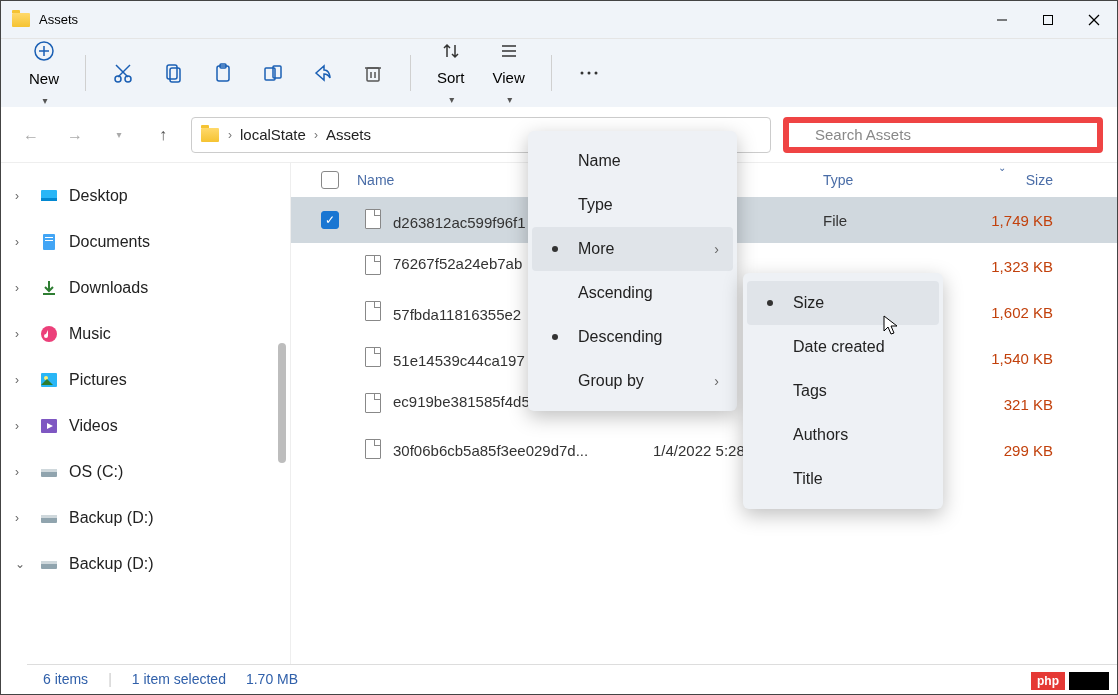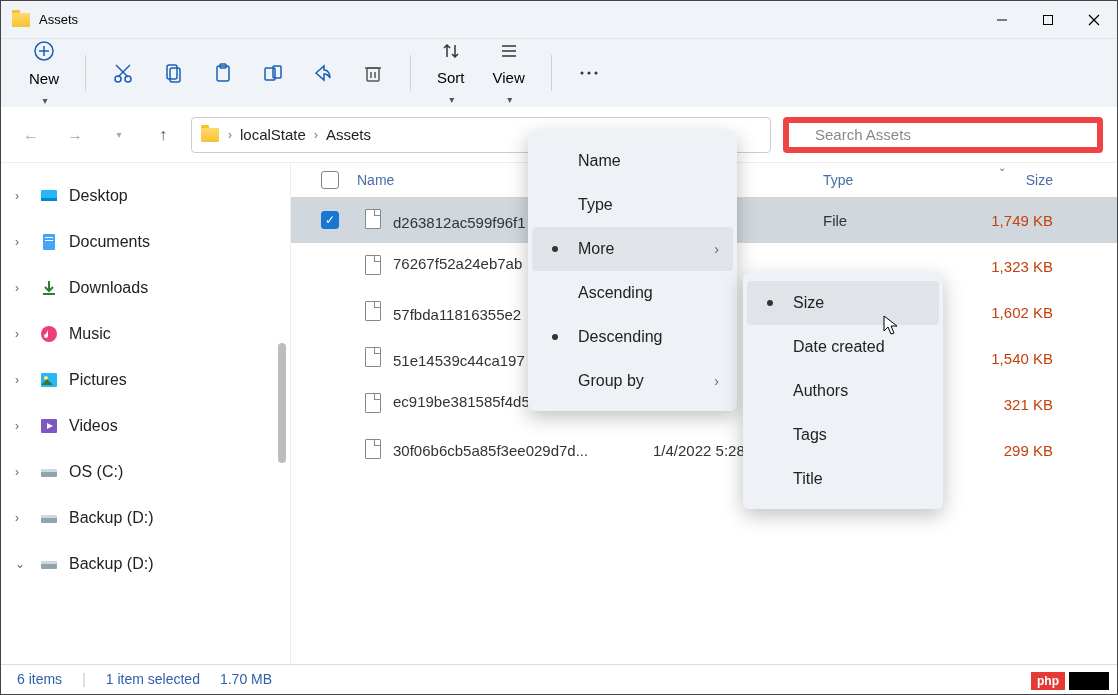--- a/index.html
+++ b/index.html
@@ -52,21 +52,21 @@
     .cell-size { color: #c2410c; text-align: right; }
     
     
     .menu { position: absolute; background: #eef1f5; border-radius: 6px; box-shadow: 0 6px 20px rgba(0,0,0,0.25); padding: 8px 4px; font-size: 16px; color: #222; z-index: 10; }
     .menu-item { height: 44px; display: flex; align-items: center; padding: 0 22px 0 46px; position: relative; border-radius: 4px; }
     .menu-item.hover { background: #e0e4e9; }
     .menu-dot { position: absolute; left: 20px; width: 6px; height: 6px; border-radius: 50%; background: #333; }
     .menu-arrow { position: absolute; right: 14px; color: #666; font-size: 14px; }
     
     
-    .statusbar { height: 28px; border-top: 1px solid #ddd; display: flex; align-items: center; padding: 0 16px; gap: 20px; font-size: 14px; color: #3060aa; }
+    .statusbar { height: 28px; border-top: 1px solid #ddd; display: flex; align-items: center; padding: 0 16px; gap: 20px; font-size: 14px; color: #3060aa; margin-left: 26px; }
     .status-sep { color: #ccc; }
     
     .cursor { position:absolute; z-index: 30; pointer-events:none; }
     .watermark { position:absolute; right:8px; bottom:4px; display:flex; align-items:center; gap:4px; z-index:20; }
     .wm-box1 { background:#e53935; color:#fff; padding:2px 6px; font-size:12px; font-weight:bold; }
     .wm-box2 { background:#000; width:40px; height:18px; }
     
     
     .folder-yellow { width:18px; height:14px; background:linear-gradient(#ffd96b,#f5c332); border-radius:1px; position:relative; }
     .folder-yellow:before { content:""; position:absolute; top:-3px; left:0; width:8px; height:3px; background:#f5c332; border-radius:1px 1px 0 0; }
@@ -428,24 +428,24 @@
     <div class="menu" style="left:452px; top:110px; width:200px;">
       <div id="more-menu-items">
           <div class="menu-item hover">
             <span class="menu-dot"></span>
     <span>Size</span>
           </div>
           <div class="menu-item">
     <span>Date created</span>
           </div>
           <div class="menu-item">
+    <span>Tags</span>
+          </div>
+          <div class="menu-item">
     <span>Authors</span>
-          </div>
-          <div class="menu-item">
-    <span>Tags</span>
           </div>
           <div class="menu-item">
     <span>Title</span>
           </div>
         </div>
     </div>
   </div>
 </div>
 
 <div class="statusbar">

